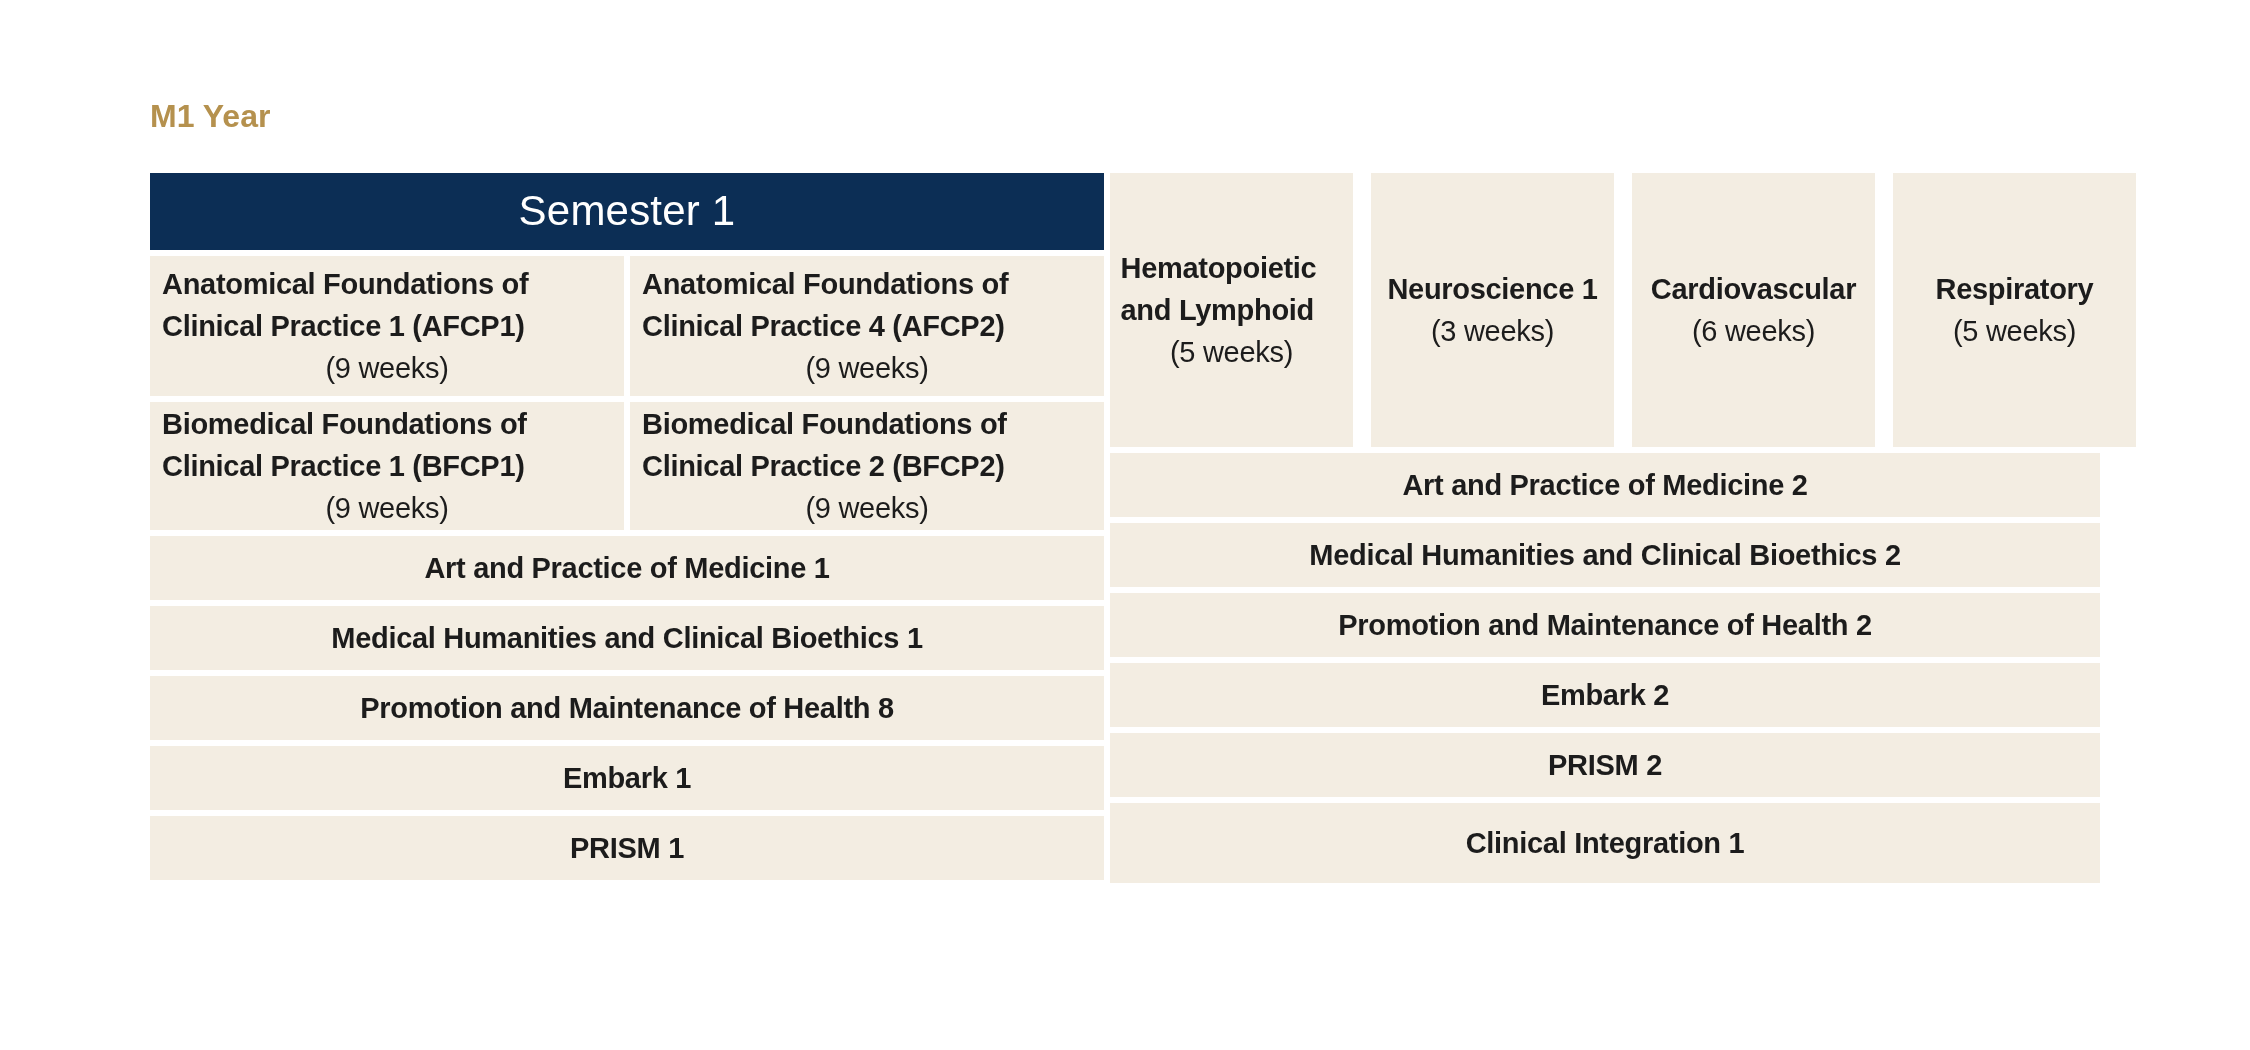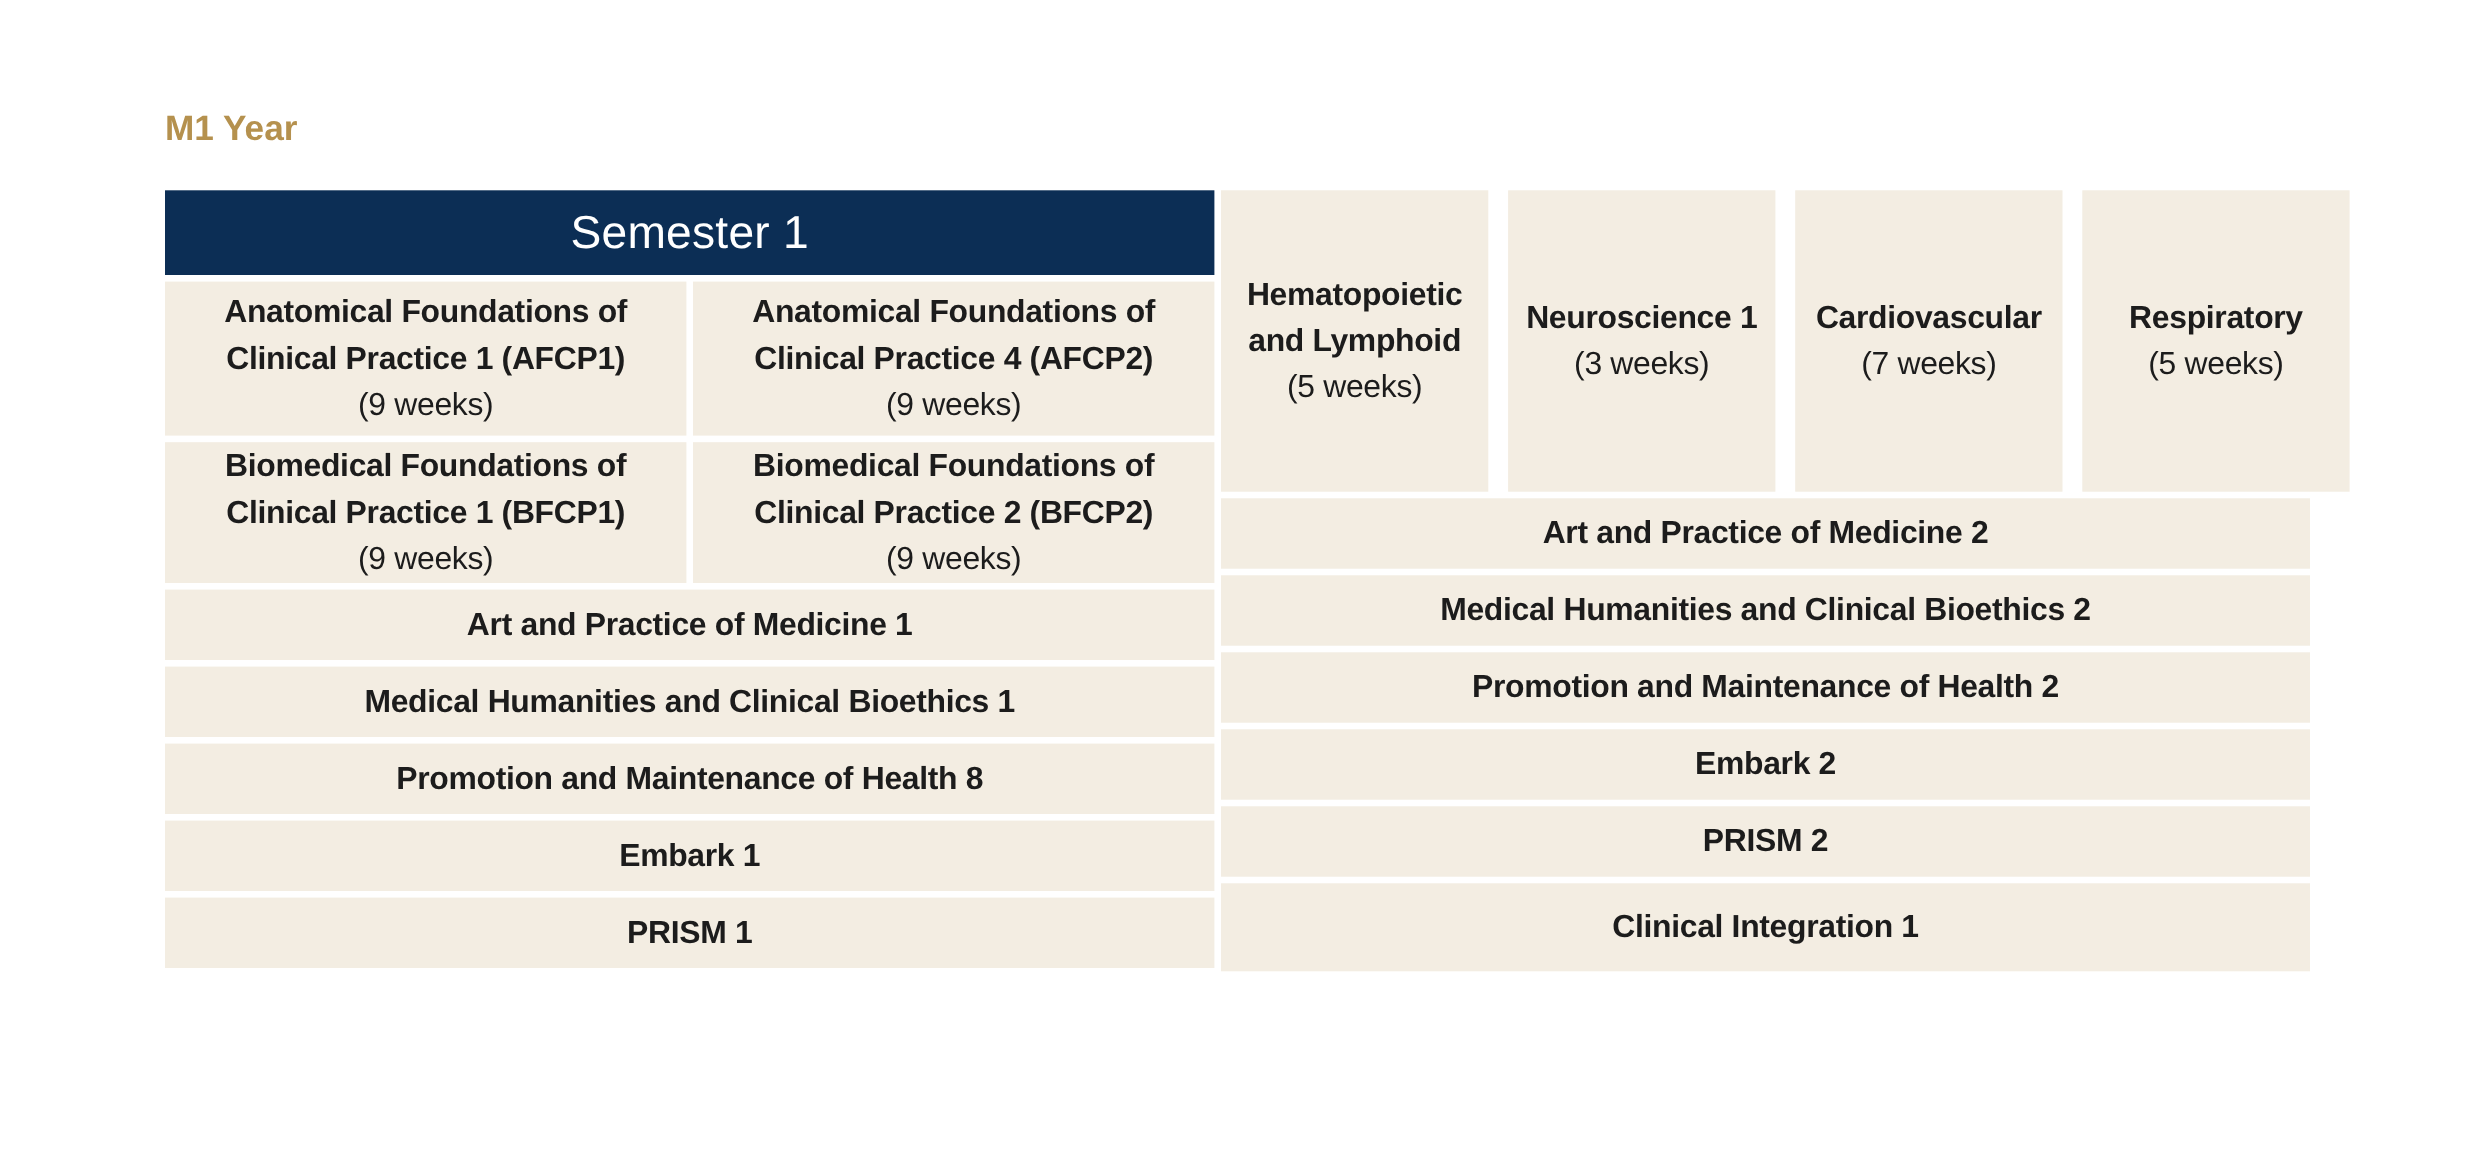--- a/index.html
+++ b/index.html
@@ -55,21 +55,21 @@
   .blocks2{
     display:grid;
     grid-template-columns:repeat(4,243px);
     grid-template-rows:274px;
     gap:18px;
   }
   .cell{
     background:var(--cream);
     display:flex;flex-direction:column;
     align-items:center;justify-content:center;
-    text-align:center;
+    text-align:left;
     font-size:29px;
     font-weight:bold;
     line-height:1.45;
     letter-spacing:-0.3px;
     padding:4px 8px;
   }
   .course-name{max-width:450px;}
   .blocks2 .course-name{max-width:222px;}
   .course-weeks{font-weight:normal;}
   .row-cell{height:64px;}
@@ -119,21 +119,21 @@
         <div class="cell">
           <div class="course-name">Hematopoietic and Lymphoid</div>
           <div class="course-weeks">(5 weeks)</div>
         </div>
         <div class="cell">
           <div class="course-name">Neuroscience 1</div>
           <div class="course-weeks">(3 weeks)</div>
         </div>
         <div class="cell">
           <div class="course-name">Cardiovascular</div>
-          <div class="course-weeks">(7 weeks)</div>
+          <div class="course-weeks">(6 weeks)</div>
         </div>
         <div class="cell">
           <div class="course-name">Respiratory</div>
           <div class="course-weeks">(5 weeks)</div>
         </div>
       </div>
 
       <div class="cell row-cell">Art and Practice of Medicine 2</div>
       <div class="cell row-cell">Medical Humanities and Clinical Bioethics 2</div>
       <div class="cell row-cell">Promotion and Maintenance of Health 2</div>

